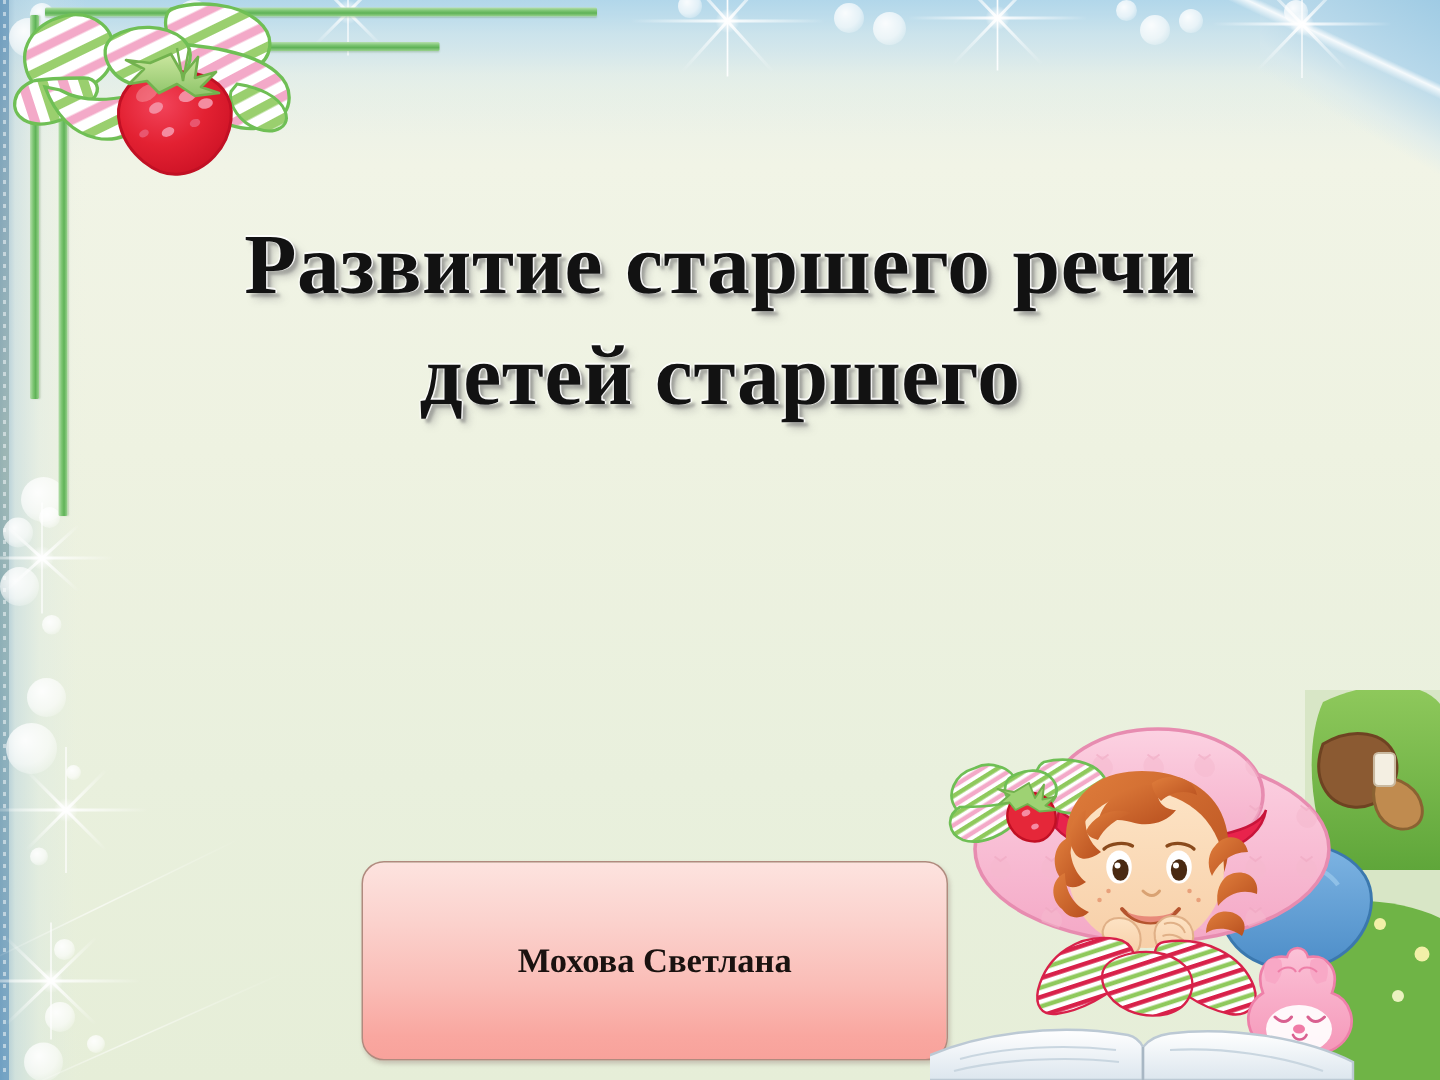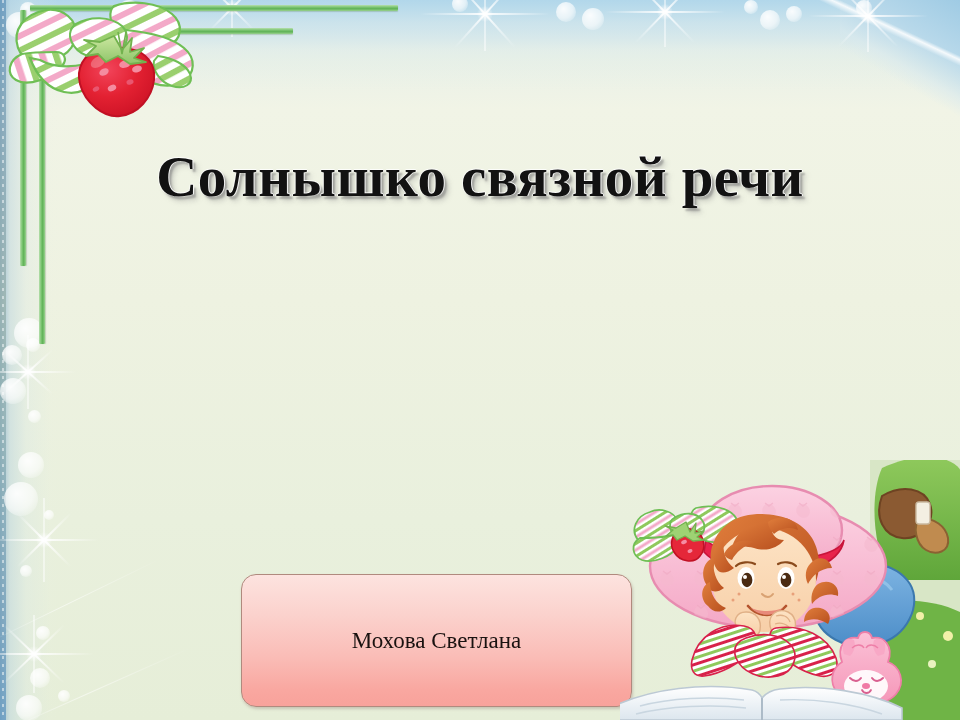--- a/index.html
+++ b/index.html
@@ -191,21 +191,21 @@
       #f8a29b 100%);
     box-shadow: 1px 2px 3px rgba(120,90,85,0.28);
     display: flex;
     flex-direction: column;
     align-items: center;
     justify-content: center;
   }
   .author-line {
     font-size: 23px;
     line-height: 1.30;
-    font-weight: 400;
+    font-weight: 700;
     color: #1a1210;
     text-align: right;
     white-space: nowrap;
   }
 
   
   .illus {
     position: absolute;
     right: 0;
     bottom: 0;
@@ -367,21 +367,22 @@
       <ellipse cx="90" cy="93" rx="3.4" ry="2.4" fill="#E9566F" transform="rotate(-30 90 93)"></ellipse>
 
       <ellipse cx="92" cy="66" rx="8" ry="5" fill="rgba(255,255,255,0.25)" transform="rotate(-32 92 66)"></ellipse>
 
       <path d="M108 40 L116 54 L126 42 L124 56 L138 52 L128 62 L140 66 L124 68 L112 60 L100 66 L92 58 L80 60 L90 50 L78 44 L94 46 Z" fill="url(#leafGrad)" stroke="#72B24E" stroke-width="1.8" stroke-linejoin="round"></path>
       <path d="M112 36 L116 58 L120 36" fill="none" stroke="#72B24E" stroke-width="1.6"></path>
     </svg>
   </div>
 
   <div class="title">
-    <div>Солнышко связной речи</div>
+    <div>Развитие старшего речи</div>
+    <div>детей старшего</div>
   </div>
 
   <div class="author-box">
     <div class="author-line">Мохова Светлана</div>
   </div>
 
   <div class="illus">
     <svg viewBox="0 0 340 260" width="340" height="260">
       <defs>
         <linearGradient id="grassGrad" x1="0" y1="0" x2="0" y2="1">

